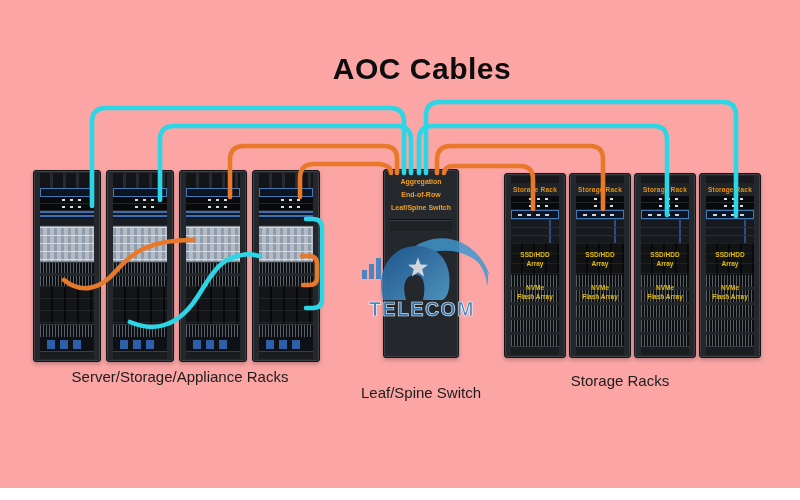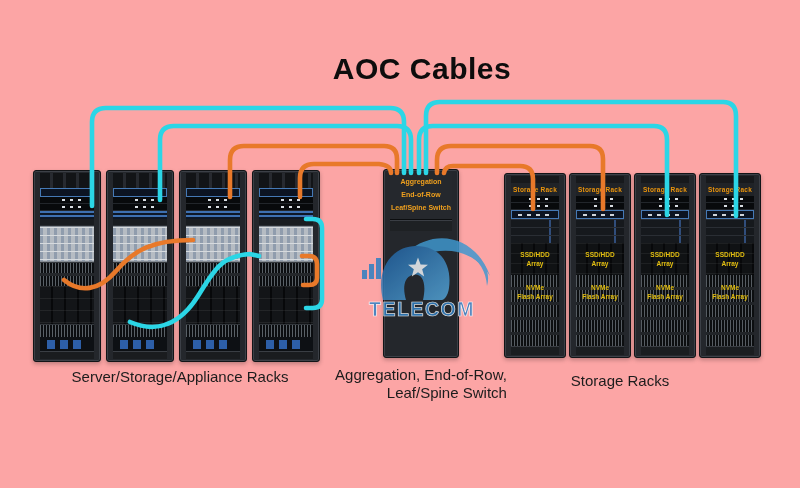--- a/index.html
+++ b/index.html
@@ -72,21 +72,21 @@
       white-space:nowrap;overflow:hidden;}
   .cr-switches{flex:1 1 auto;background-color:#14171a;
       background-image:repeating-linear-gradient(180deg,rgba(0,0,0,0) 0 3px,rgba(95,150,230,.5) 3px 4px,rgba(0,0,0,0) 4px 9px),
         repeating-linear-gradient(180deg,#343940 0 2px,#22262c 2px 6px,#101316 6px 9px);}
   .cr-base{height:10px;background:#1e2124;border-top:1px solid #3a3e44;}
 
   
   .cables{position:absolute;left:0;top:0;pointer-events:none;}
   .wm{position:absolute;left:352px;top:222px;opacity:.84;pointer-events:none;}
 
-  .caption{position:absolute;color:#1c1c1c;font-size:15px;text-align:right;
+  .caption{position:absolute;color:#1c1c1c;font-size:15px;text-align:center;
       transform:translateX(-50%);white-space:nowrap;line-height:18px;}
 </style>
 </head>
 <body>
 
 <div class="stage">
 
   <div class="title">AOC Cables</div>
 
   <div class="rack left-rack" style="left:33px">
@@ -275,18 +275,18 @@
 
       <path stroke="#E8792A" d="M 64 280 C 80 293 99 291 116 271 C 134 250 152 240 193 240"></path>
       <path stroke="#2BD6E6" d="M 130 322 C 158 334 181 323 198 296 C 214 270 221 256 250 254 L 259 256"></path>
       <path stroke="#2BD6E6" d="M 306 219 L 313 219 Q 322 219 322 228 L 322 299 Q 322 308 313 308 L 306 308"></path>
       <path stroke="#E8792A" d="M 302 256 L 309 256 Q 317 256 317 264 L 317 278 Q 317 285 309 285 L 303 285"></path>
     </g>
   </svg>
 
   <div class="caption" style="left:180px;top:368px">Server/Storage/Appliance Racks</div>
   <div class="caption" style="left:421px;top:366px">
-    <span>Aggregation, End-of-Row,</span><br>
+    <br>
     <span>Leaf/Spine Switch</span>
   </div>
   <div class="caption" style="left:620px;top:372px">Storage Racks</div>
 
 </div>
 
 </body></html>

